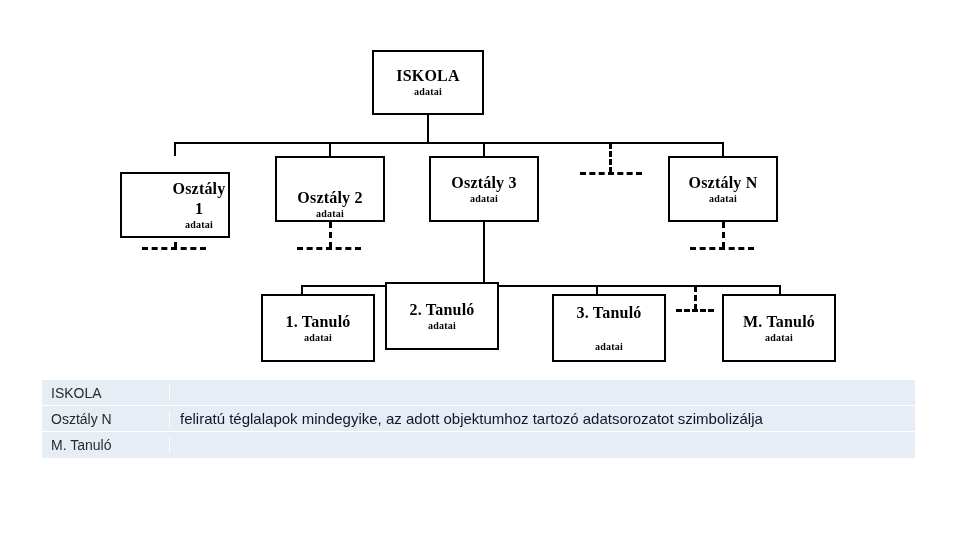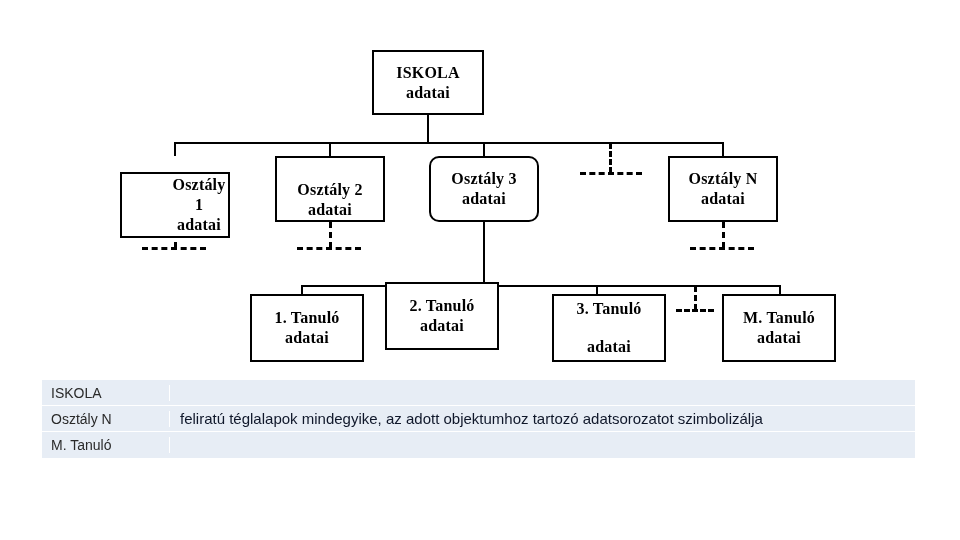--- a/index.html
+++ b/index.html
@@ -27,21 +27,21 @@
     align-items: center;
     justify-content: center;
     font-family: "Liberation Serif", serif;
     font-weight: bold;
     color: #000000;
     line-height: 1.25;
     text-align: center;
     z-index: 3;
   }
   .node .l1 { font-size: 16px; letter-spacing: .2px; }
-  .node .l2 { font-size: 16px; letter-spacing: .2px; }
+  .node .l2 { font-size: 10px; letter-spacing: .2px; }
 
   
   .seg-h {
     position: absolute;
     height: 0;
     border-top: 2px solid #000000;
     z-index: 1;
   }
   .seg-v {
     position: absolute;
@@ -126,21 +126,21 @@
   <div class="node" style="left:120px; top:172px; width:110px; height:66px;padding-left:48px;">
     <span class="l1">Osztály 1</span>
     <span class="l2">adatai</span>
   </div>
 
   <div class="node" style="left:275px; top:156px; width:110px; height:66px;justify-content:flex-end;">
     <span class="l1">Osztály 2</span>
     <span class="l2">adatai</span>
   </div>
 
-  <div class="node" style="left:429px; top:156px; width:110px; height:66px;border-radius:10px;">
+  <div class="node" style="left:429px; top:156px; width:110px; height:66px;">
     <span class="l1">Osztály 3</span>
     <span class="l2">adatai</span>
   </div>
 
   <div class="node" style="left:668px; top:156px; width:110px; height:66px;">
     <span class="l1">Osztály N</span>
     <span class="l2">adatai</span>
   </div>
 
   <div class="seg-v-dash" style="left:174px; top:222px; height:26px;"></div>
@@ -157,21 +157,21 @@
   <div class="seg-h" style="left:301px; top:285px; width:479px;"></div>
 
   <div class="seg-v" style="left:301px; top:285px; height:9px;"></div>
   <div class="seg-v" style="left:441px; top:285px; height:9px;"></div>
   <div class="seg-v" style="left:596px; top:285px; height:9px;"></div>
   <div class="seg-v" style="left:779px; top:285px; height:9px;"></div>
 
   <div class="seg-v-dash" style="left:694px; top:286px; height:24px;"></div>
   <div class="seg-h-dash" style="left:676px; top:309px; width:38px;"></div>
 
-  <div class="node" style="left:250px; top:294px; width:114px; height:68px;">
+  <div class="node" style="left:261px; top:294px; width:114px; height:68px;">
     <span class="l1">1. Tanuló</span>
     <span class="l2">adatai</span>
   </div>
 
   <div class="node" style="left:385px; top:282px; width:114px; height:68px;">
     <span class="l1">2. Tanuló</span>
     <span class="l2">adatai</span>
   </div>
 
   <div class="node" style="left:552px; top:294px; width:114px; height:68px;gap:18px;">

